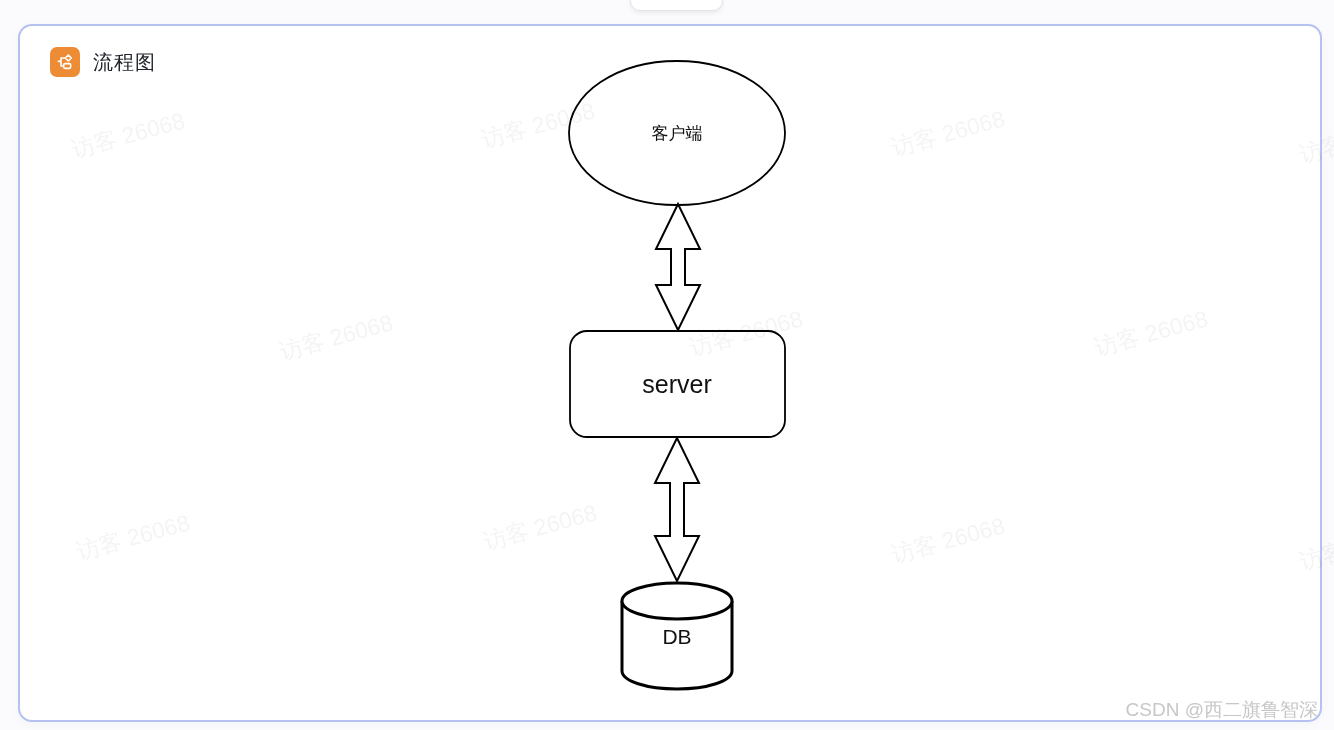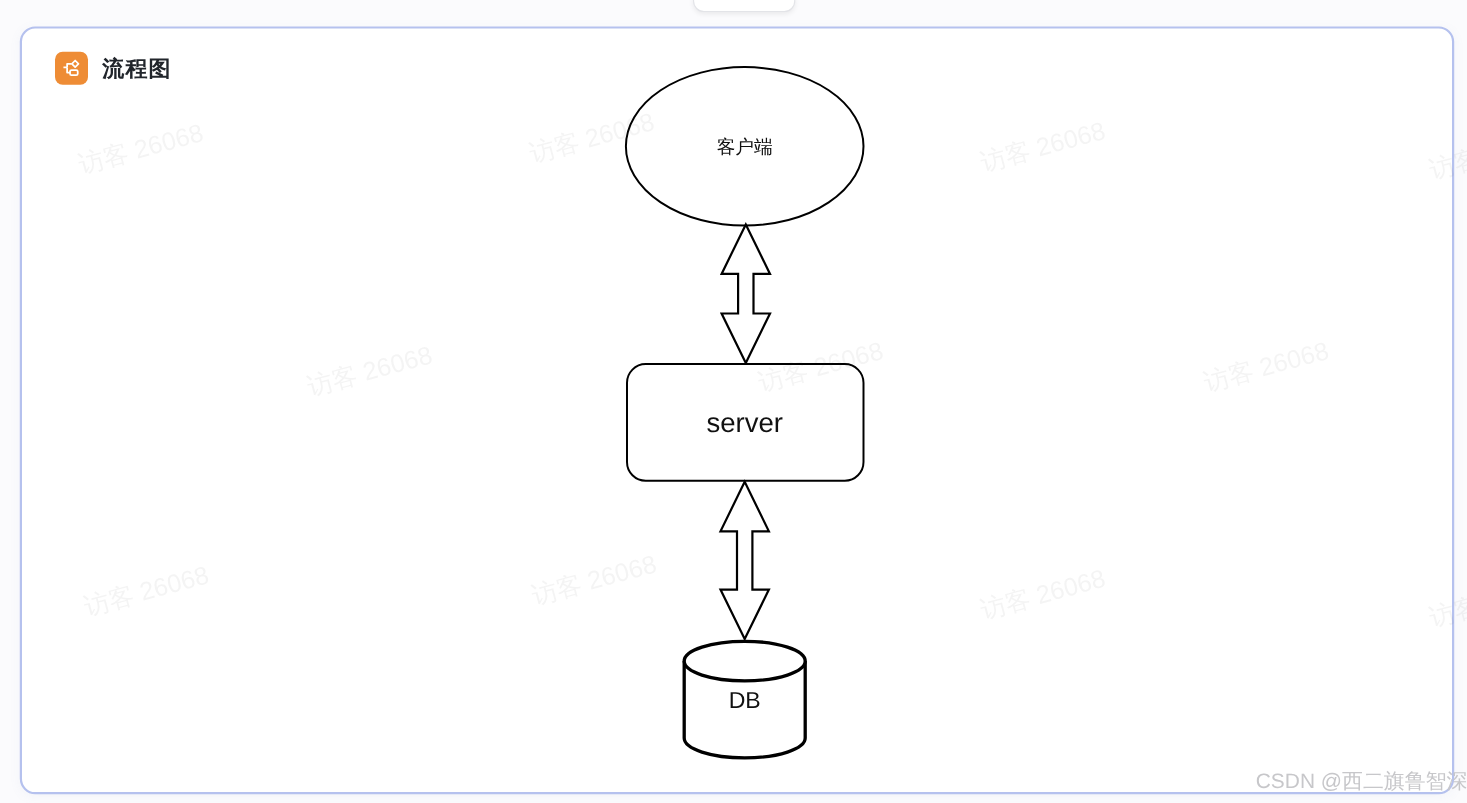--- a/index.html
+++ b/index.html
@@ -41,21 +41,21 @@
   .header .icon-box {
     width: 30px; height: 30px;
     background: #ee8c35;
     border-radius: 7px;
     display: flex;
     align-items: center;
     justify-content: center;
   }
   .header .title {
     font-size: 20px;
-    font-weight: 700;
+    font-weight: 400;
     color: #21252b;
     letter-spacing: 1px;
   }
   svg.diagram {
     position: absolute;
     left: 0; top: 0;
     width: 1334px; height: 730px;
     z-index: 3;
   }
   svg.diagram text {
@@ -75,21 +75,21 @@
   }
   .watermark {
     position: absolute;
     font-size: 23px;
     color: rgba(60,60,60,0.055);
     white-space: nowrap;
     transform: rotate(-15deg);
   }
   .credit {
     position: absolute;
-    right: 0px; bottom: 7px;
+    right: 16px; bottom: 7px;
     font-size: 19px;
     color: #c7c7ca;
     z-index: 6;
     white-space: nowrap;
   }
 </style>
 </head>
 <body>
 
 <div class="top-tab"></div>

